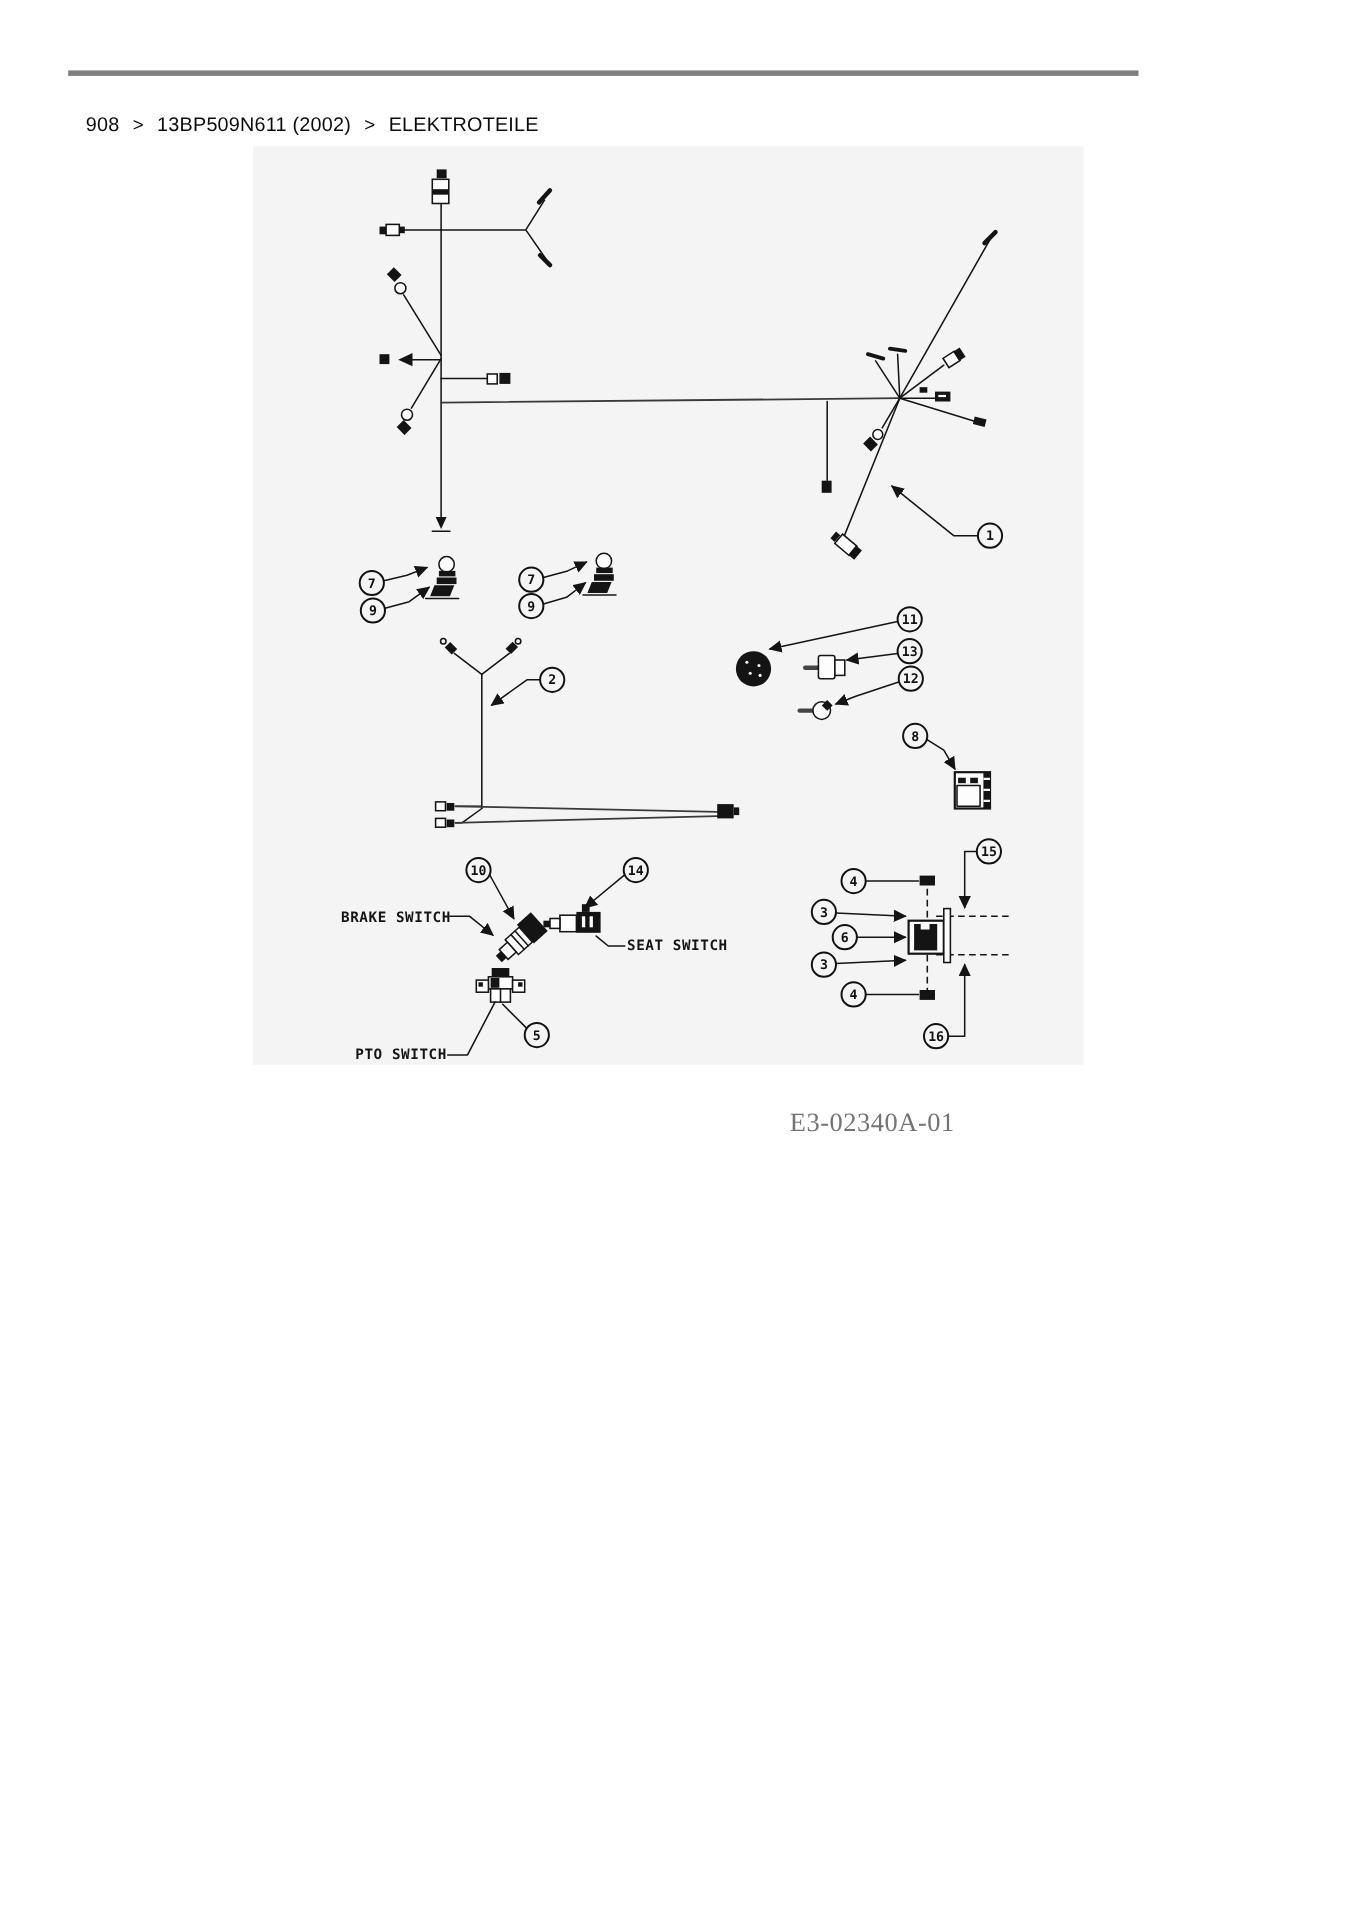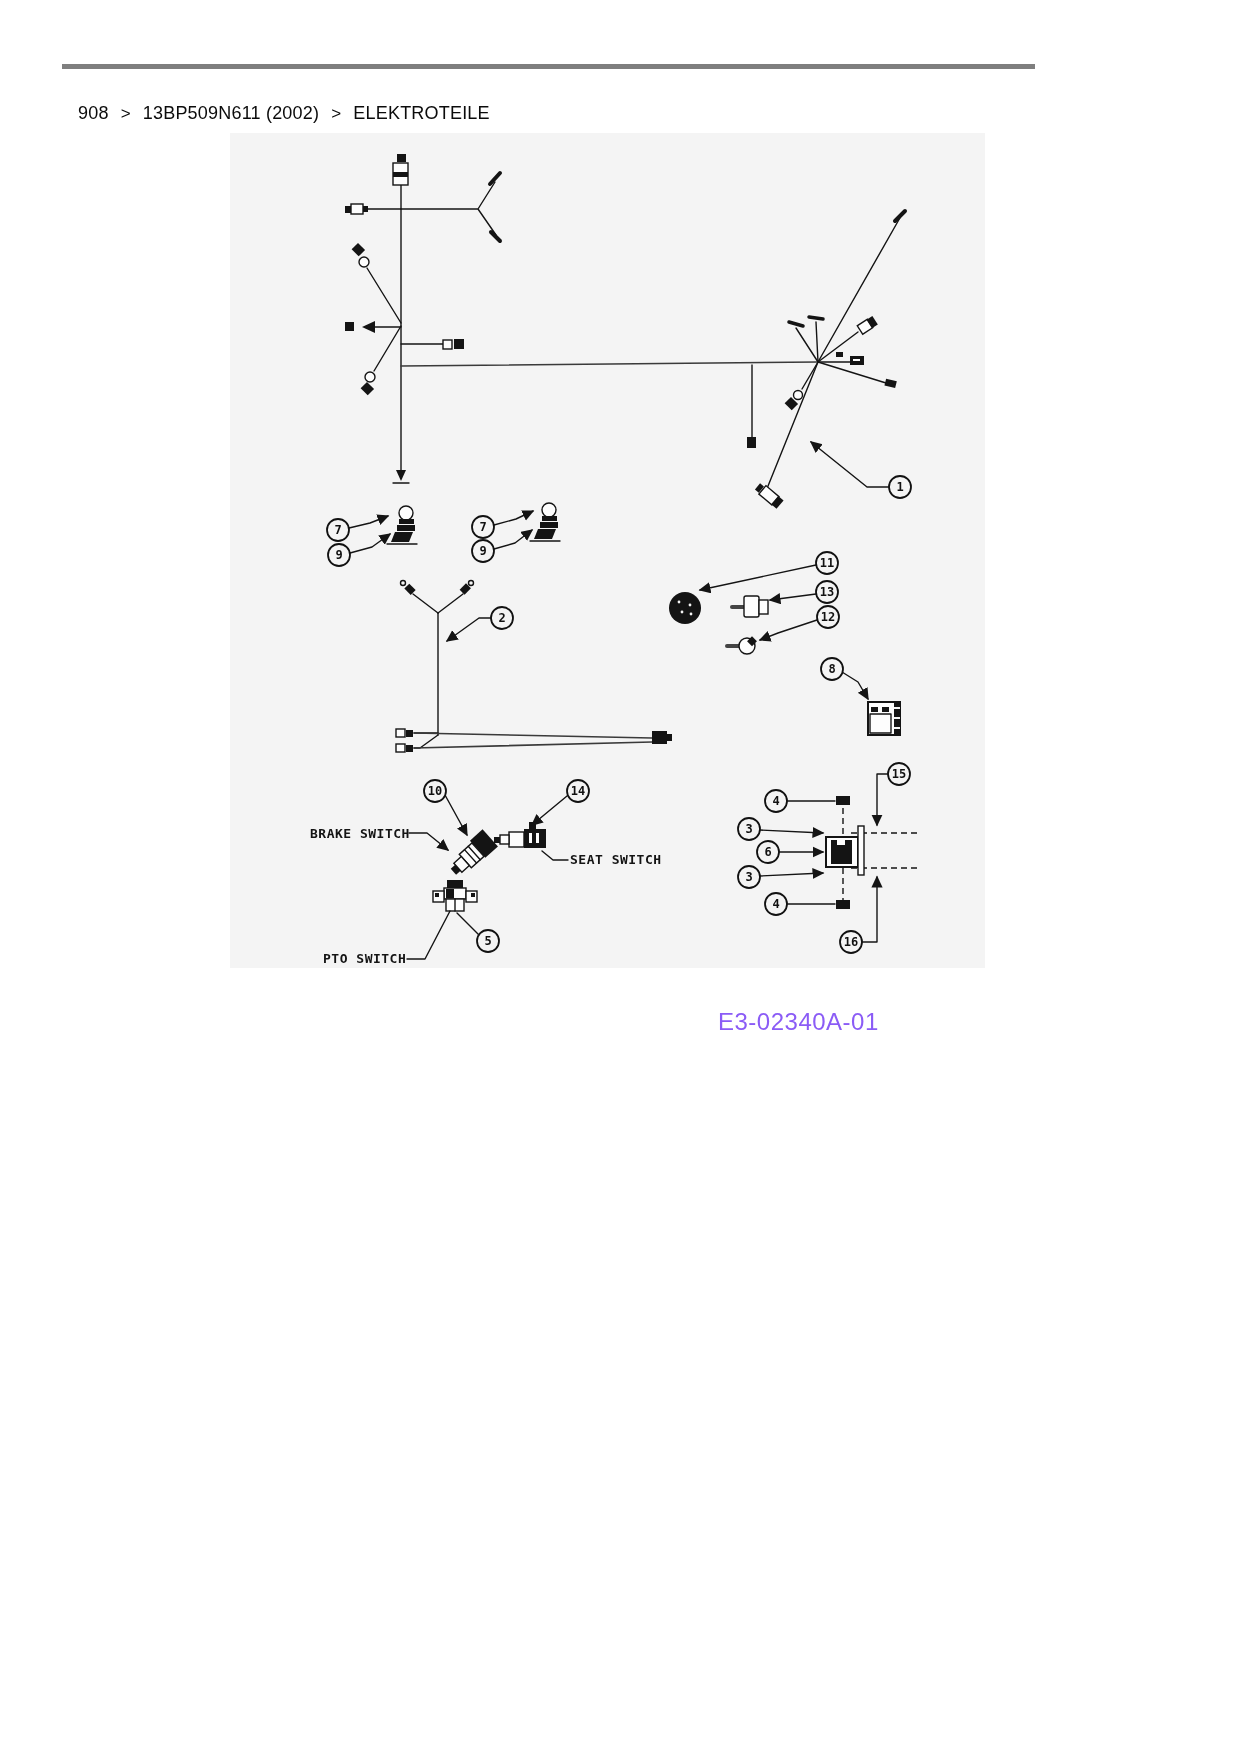--- a/index.html
+++ b/index.html
@@ -3,22 +3,22 @@
 <meta charset="utf-8">
 <style>
   html,body{margin:0;padding:0;width:1240px;height:1754px;background:#ffffff;}
   .page{position:relative;width:1240px;height:1754px;background:#ffffff;overflow:hidden;
         font-family:"Liberation Sans", sans-serif;}
   .top-rule{position:absolute;left:62px;top:64px;width:973px;height:5px;background:#7f7f7f;}
   .breadcrumb{position:absolute;left:78px;top:103px;display:flex;gap:12px;align-items:flex-end;
               font-size:18px;color:#0b0b0b;letter-spacing:0.2px;}
   .bc-sep{font-size:17px;color:#0b0b0b;}
   .diagram-box{position:absolute;left:230px;top:133px;width:755px;height:835px;background:#f4f4f4;}
-  .drawing-number{position:absolute;left:718px;top:1008px;font-size:24px;color:#8b5cf6;
-                  letter-spacing:0.5px;font-family:Liberation Sans, sans-serif;}
+  .drawing-number{position:absolute;left:718px;top:1008px;font-size:24px;color:#737373;
+                  letter-spacing:0.5px;font-family:Liberation Serif, serif;}
   svg{display:block;}
   .ln{stroke:#141414;stroke-width:1.4;fill:none;stroke-linecap:round;stroke-linejoin:round;}
   .ln2{stroke:#3a3a3a;stroke-width:1.6;fill:none;stroke-linecap:round;}
   .thk{stroke:#141414;stroke-width:4;fill:none;stroke-linecap:round;}
   .bar{stroke:#141414;stroke-width:3.5;fill:none;stroke-linecap:round;}
   .fl{fill:#141414;stroke:none;}
   .wh{fill:#fdfdfd;stroke:#141414;stroke-width:1.4;}
   .wh2{fill:#fdfdfd;stroke:#141414;stroke-width:2;}
   .dsh{stroke:#141414;stroke-width:1.4;fill:none;stroke-dasharray:6 4;}
   .stub{stroke:#444;stroke-width:4;fill:none;stroke-linecap:round;}

